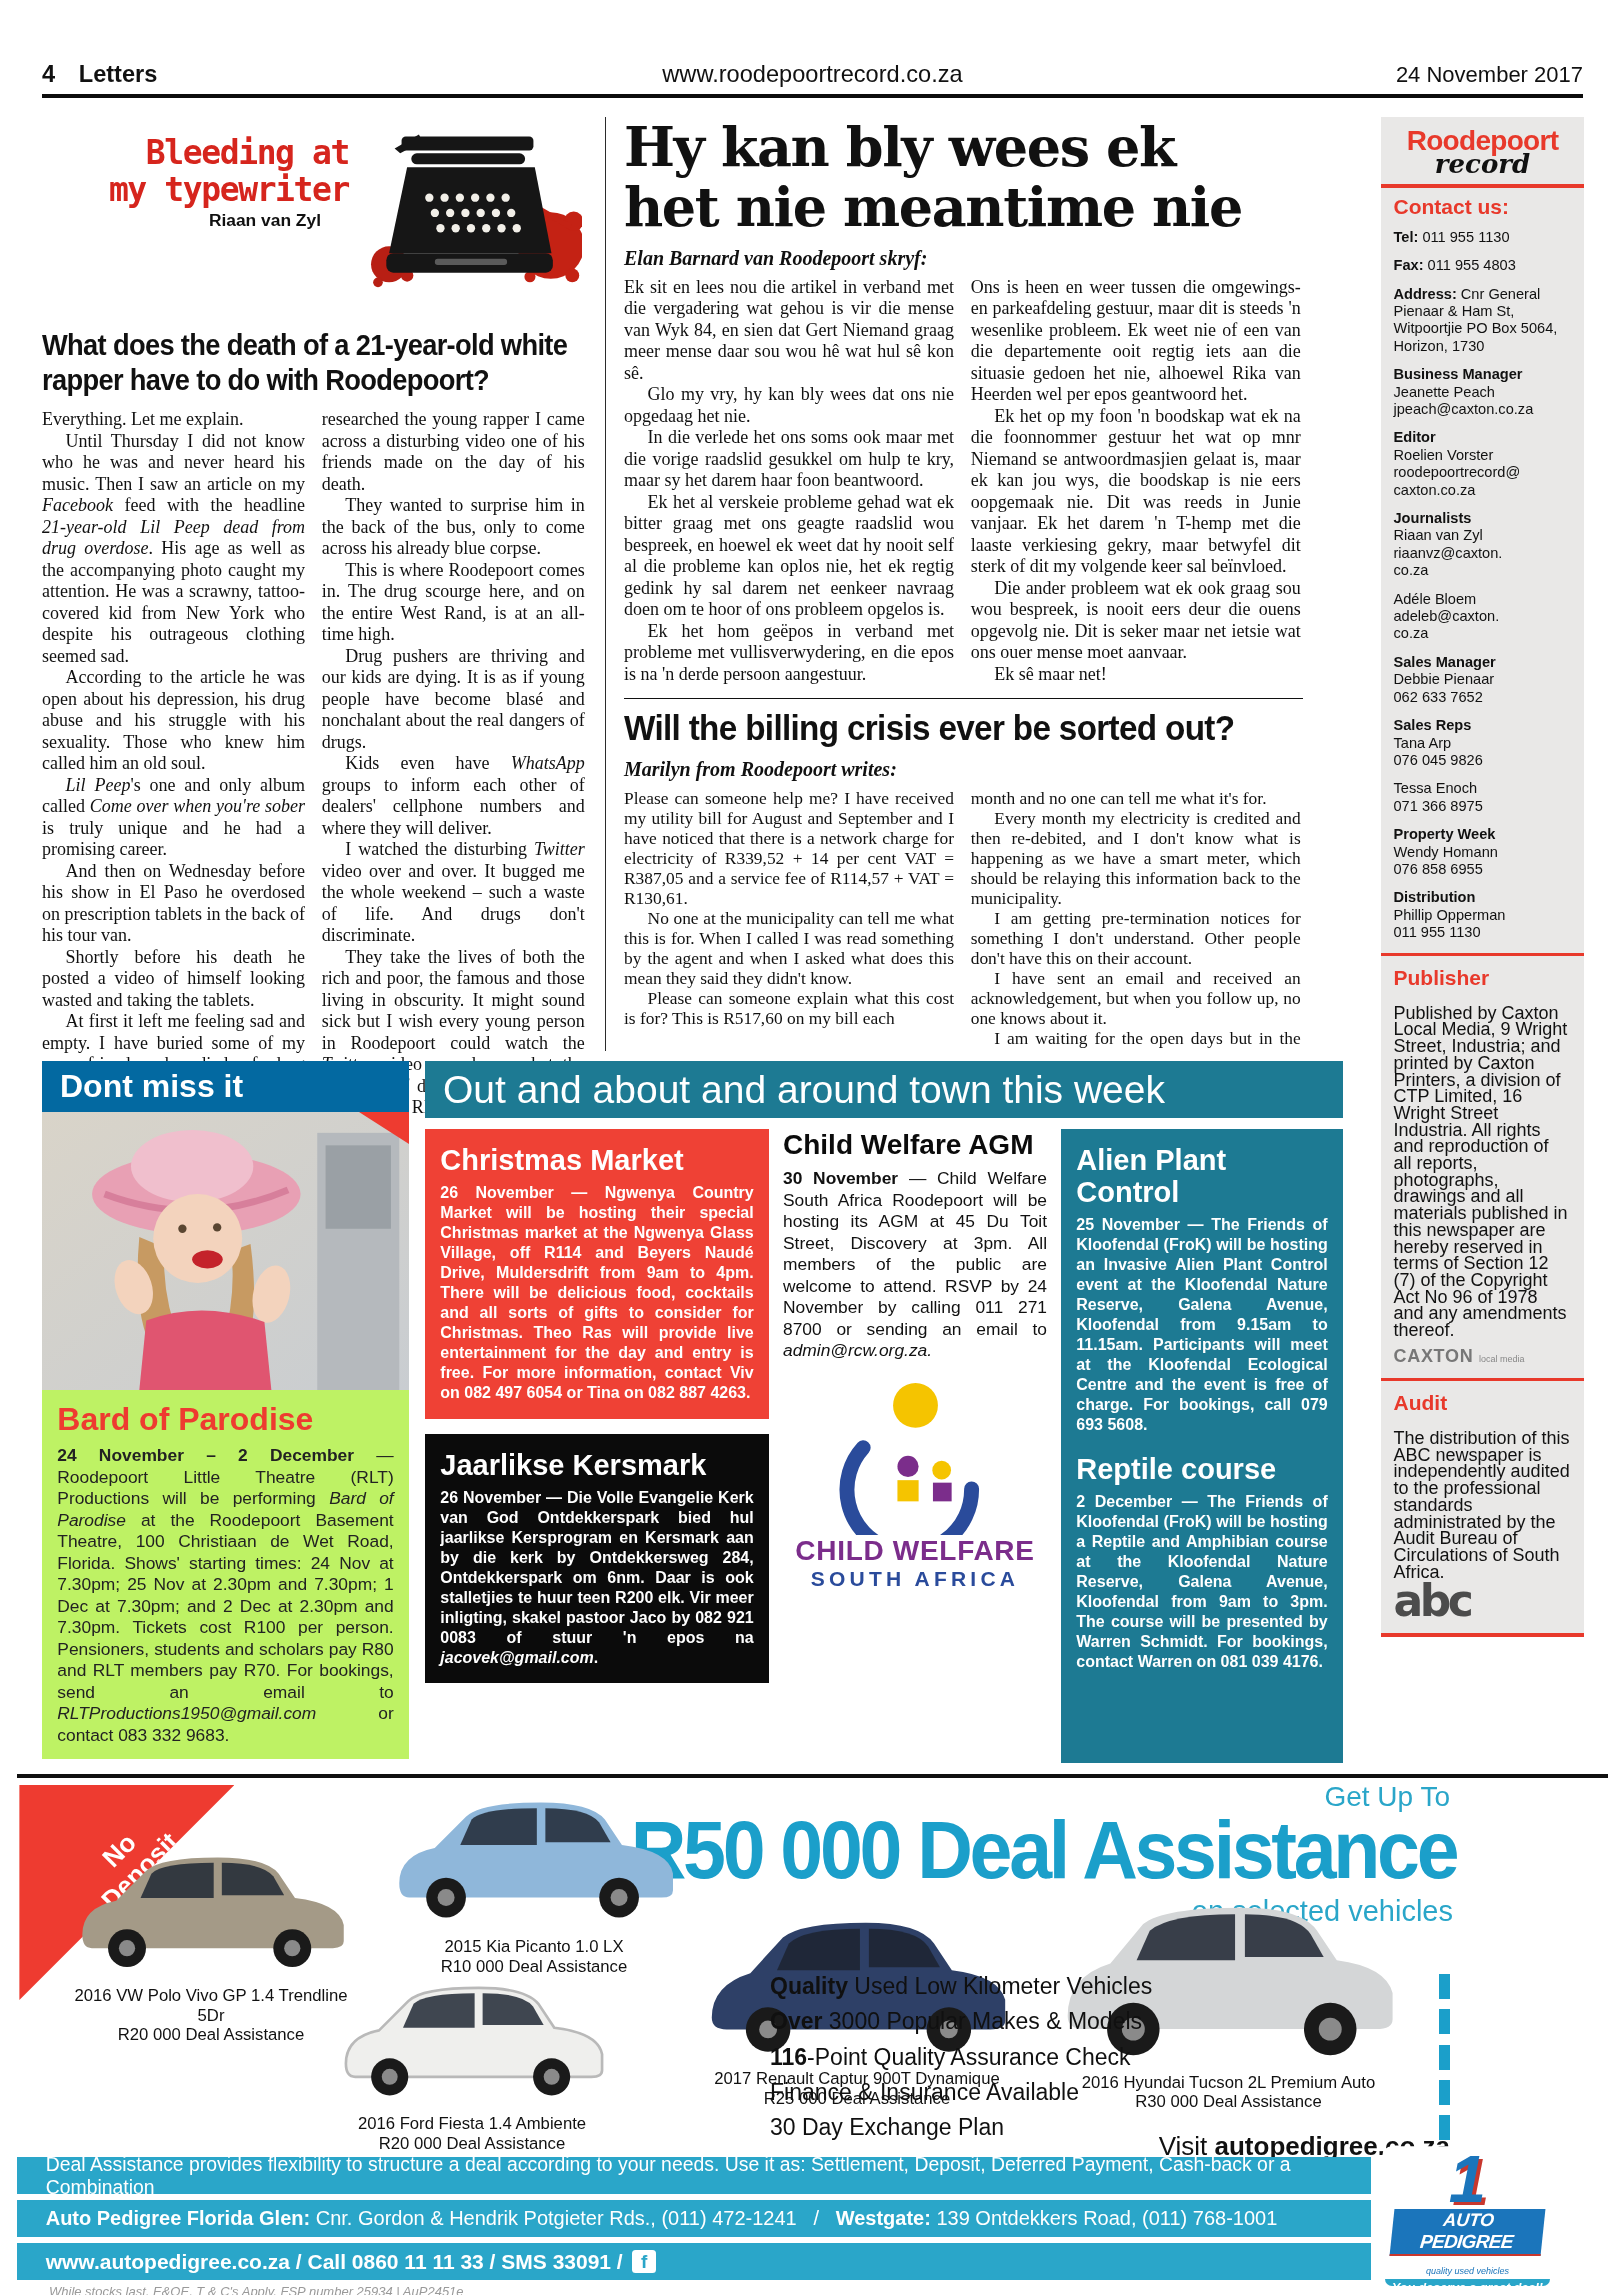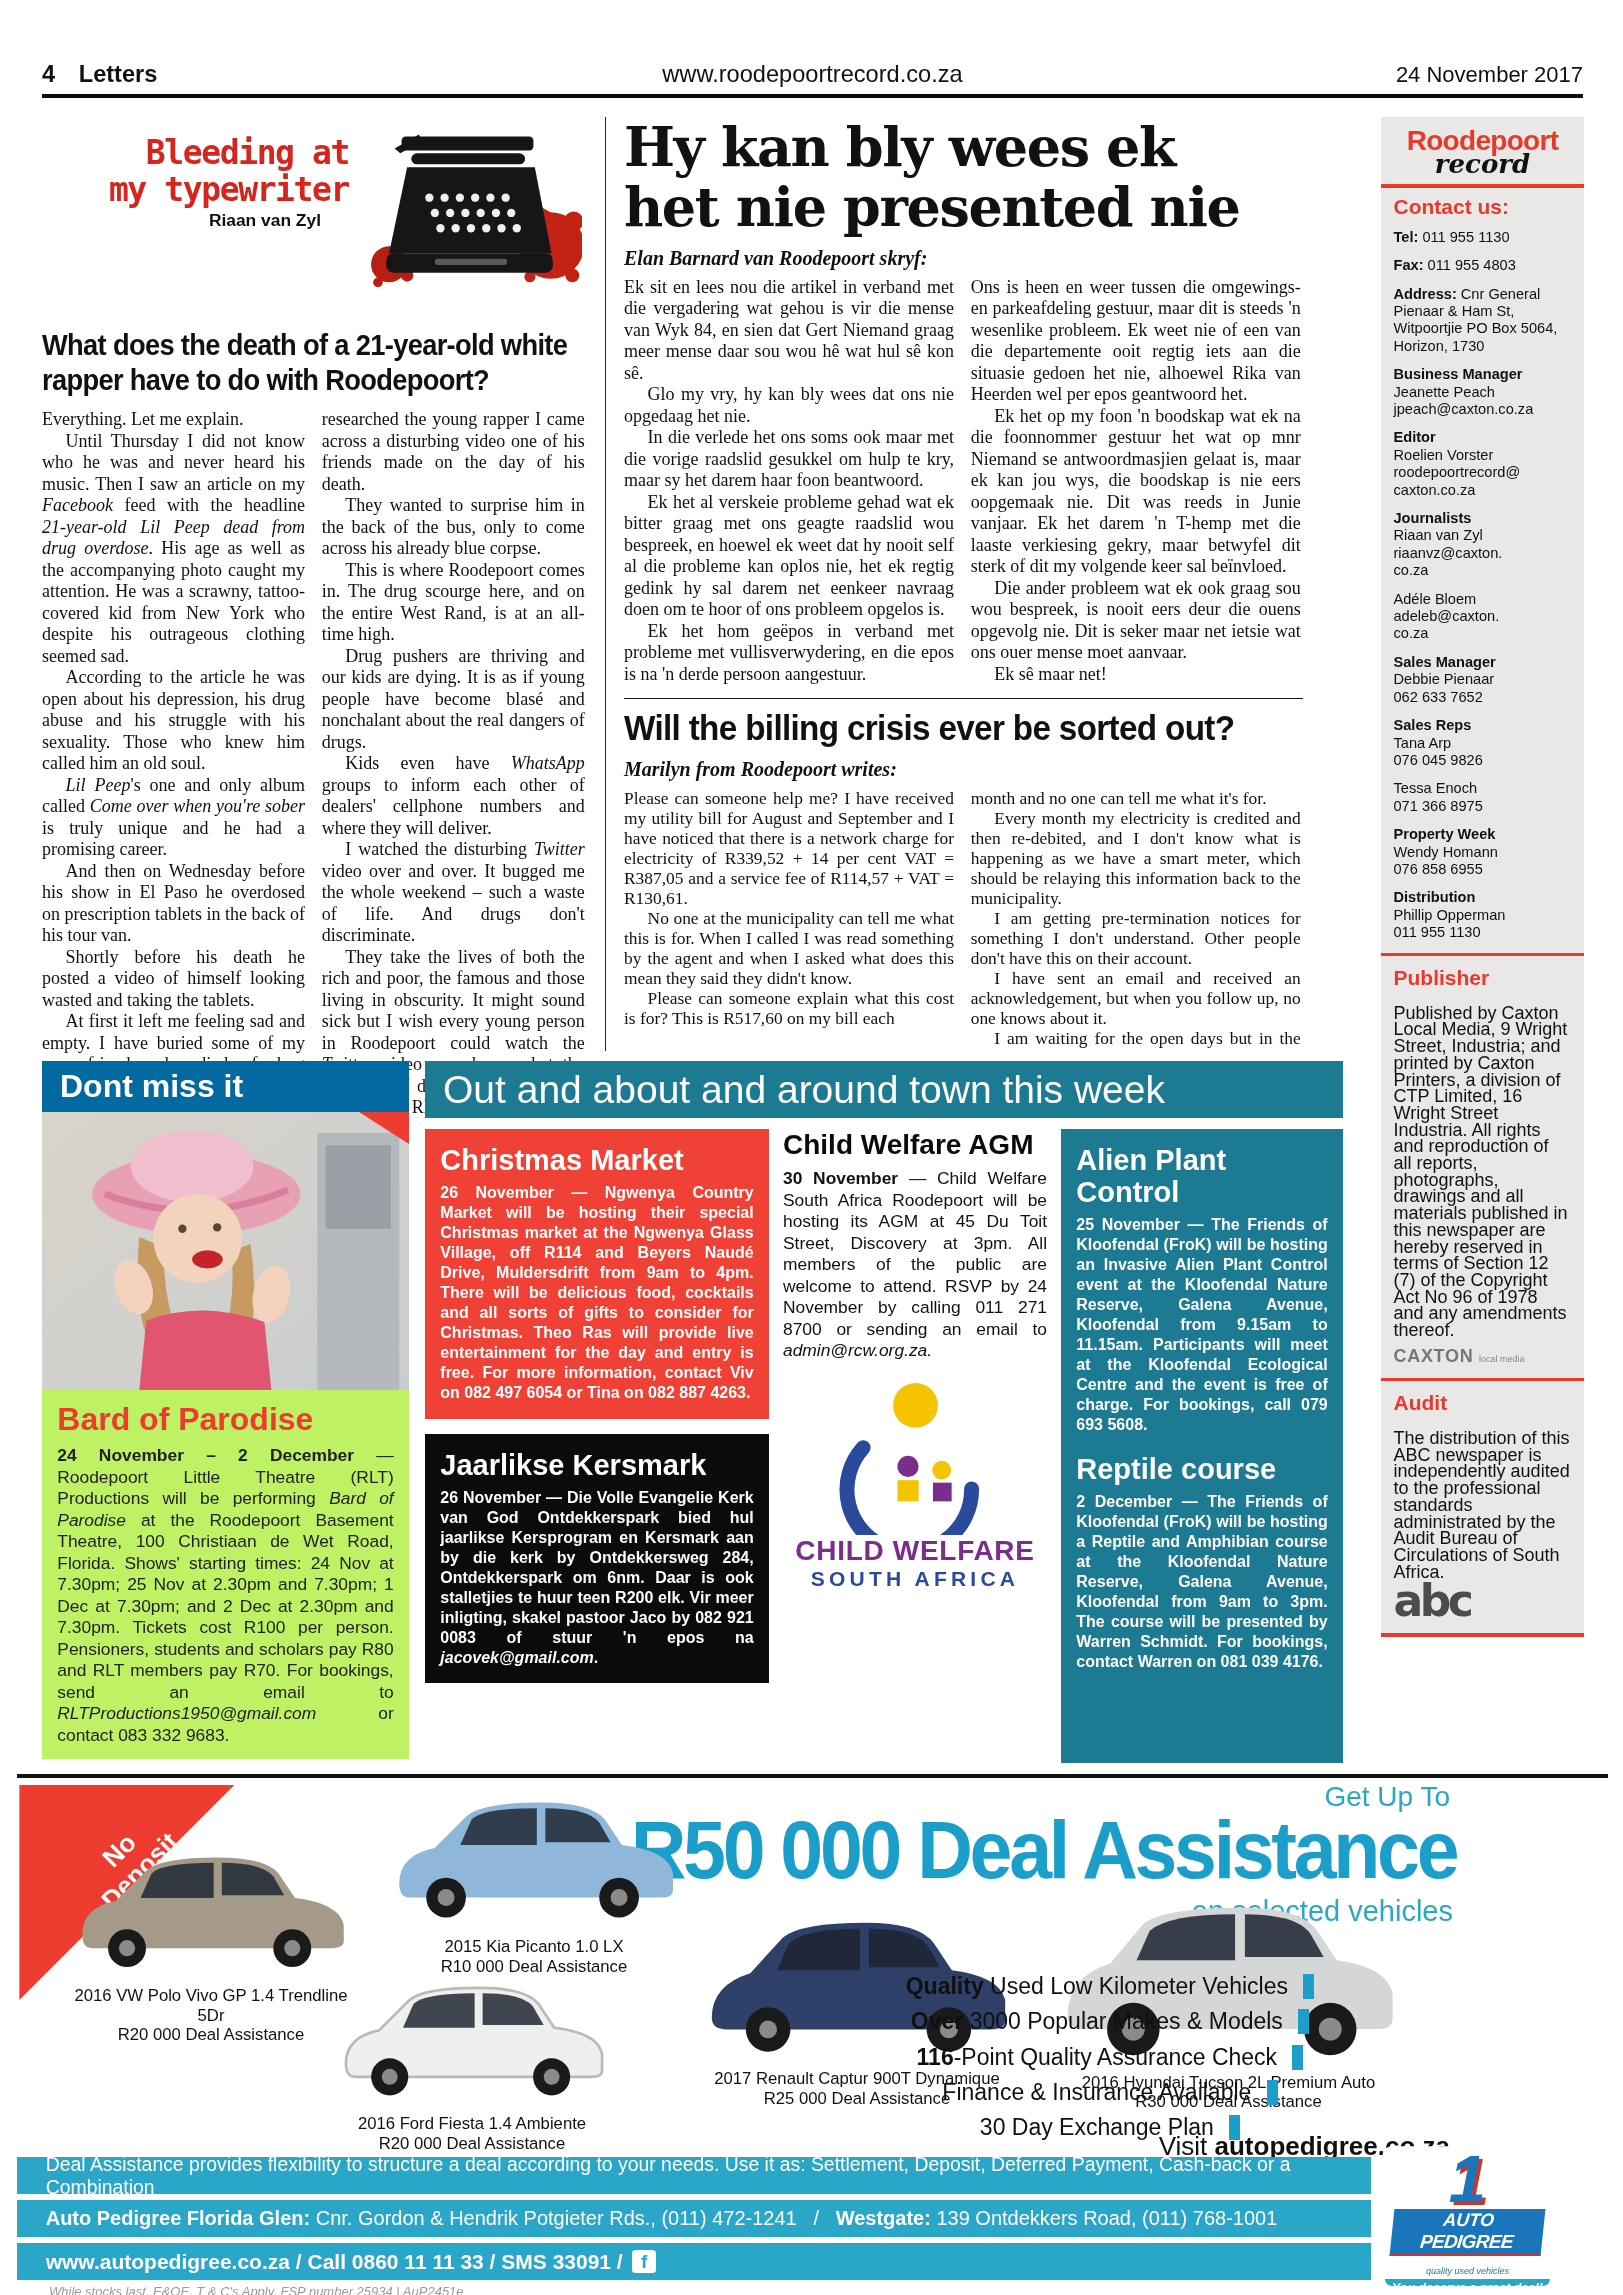--- a/index.html
+++ b/index.html
@@ -107,21 +107,21 @@
        transform-origin:104px 28px;color:#fff;font-family:"Liberation Sans",sans-serif;
        font-weight:bold;font-size:26px;line-height:29px;text-align:center;white-space:pre-line}
   .getup{position:absolute;right:174px;top:1781px;color:#2aa6c9;font-family:"Liberation Sans",sans-serif;
        font-size:28px}
   .adhead{position:absolute;right:168px;top:1803px;color:#1b9fca;font-family:"Liberation Sans",sans-serif;
        font-weight:bold;font-size:82px;letter-spacing:-3.5px;transform:scaleX(.94);
        transform-origin:right top;white-space:nowrap}
   .adsub{position:absolute;right:171px;top:1895px;color:#2aa6c9;font-family:"Liberation Sans",sans-serif;
        font-size:29px}
   .feat{position:absolute;right:174px;top:1973px;width:680px;font-family:"Liberation Sans",sans-serif}
-  .frow{display:flex;justify-content:center;align-items:center;margin-bottom:8.3px}
+  .frow{display:flex;justify-content:space-between;align-items:center;margin-bottom:8.3px}
   .frow .tx{font-size:23px;color:#101010}
   .frow .tx b{font-weight:bold}
   .frow .dash{width:11px;height:25px;background:#1b9fca;margin-left:15.3px}
   .visit{position:absolute;right:174px;top:2131px;font-family:"Liberation Sans",sans-serif;font-size:26px}
   .visit b{font-weight:bold}
   .car{position:absolute;text-align:center;font-family:"Liberation Sans",sans-serif}
   .car svg{width:100%;display:block}
   .carname{font-size:16.7px;line-height:19.4px;margin-top:4.2px}
   .cardeal{font-size:16.7px;line-height:19.4px}
 
@@ -222,21 +222,21 @@
         <p>Drug pushers are thriving and our kids are dying. It is as if young people have become blasé and nonchalant about the real dangers of drugs.</p>
         <p>Kids even have <i>WhatsApp</i> groups to inform each other of dealers' cellphone numbers and where they will deliver.</p>
         <p>I watched the disturbing <i>Twitter</i> video over and over. It bugged me the whole weekend – such a waste of life. And drugs don't discriminate.</p>
         <p>They take the lives of both the rich and poor, the famous and those living in obscurity. It might sound sick but I wish every young person in Roodepoort could watch the <i>Twitter</i> video – and see what the real face of drug abuse looks like. Meanwhile, RIP, <i>Lil Peep</i>.</p>
       </div>
     </div>
   </div>
 
   <div class="mid">
     <div class="a2head">Hy kan bly wees ek</div>
-    <div class="a2head">het nie presented nie</div>
+    <div class="a2head">het nie meantime nie</div>
     <div class="byline">Elan Barnard van Roodepoort skryf:</div>
     <div class="cols">
       <div class="col">
         <p>Ek sit en lees nou die artikel in verband met die vergadering wat gehou is vir die mense van Wyk 84, en sien dat Gert Niemand graag meer mense daar sou wou hê wat hul sê kon sê.</p>
         <p>Glo my vry, hy kan bly wees dat ons nie opgedaag het nie.</p>
         <p>In die verlede het ons soms ook maar met die vorige raadslid gesukkel om hulp te kry, maar sy het darem haar foon beantwoord.</p>
         <p>Ek het al verskeie probleme gehad wat ek bitter graag met ons geagte raadslid wou bespreek, en hoewel ek weet dat hy nooit self al die probleme kan oplos nie, het ek regtig gedink hy sal darem net eenkeer navraag doen om te hoor of ons probleem opgelos is.</p>
         <p>Ek het hom geëpos in verband met probleme met vullisverwydering, en die epos is na 'n derde persoon aangestuur.</p>
       </div>
       <div class="col">

